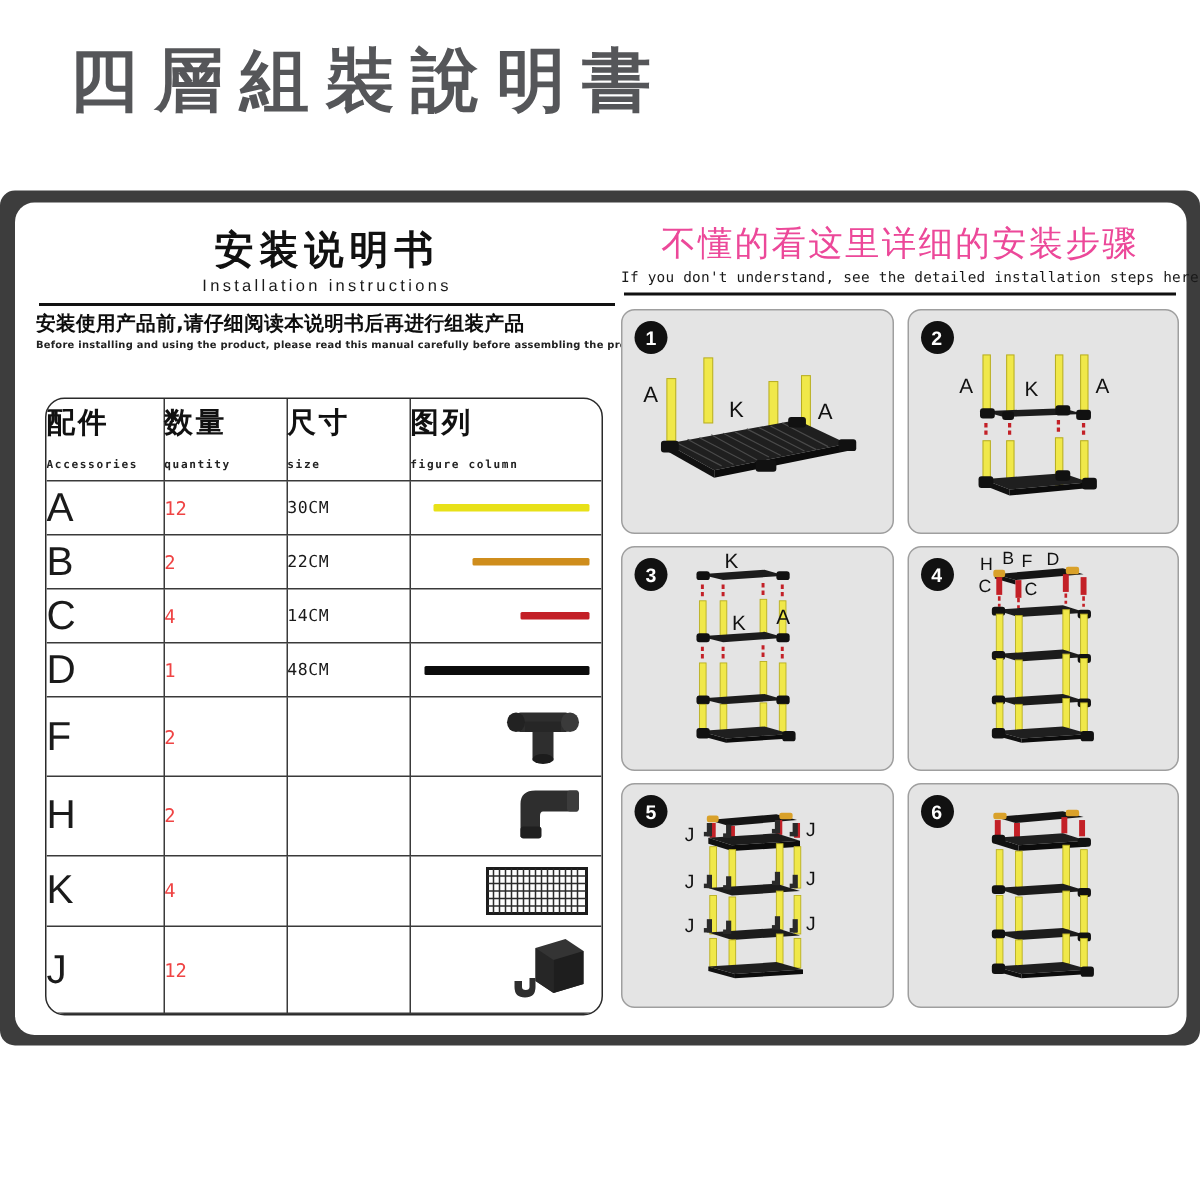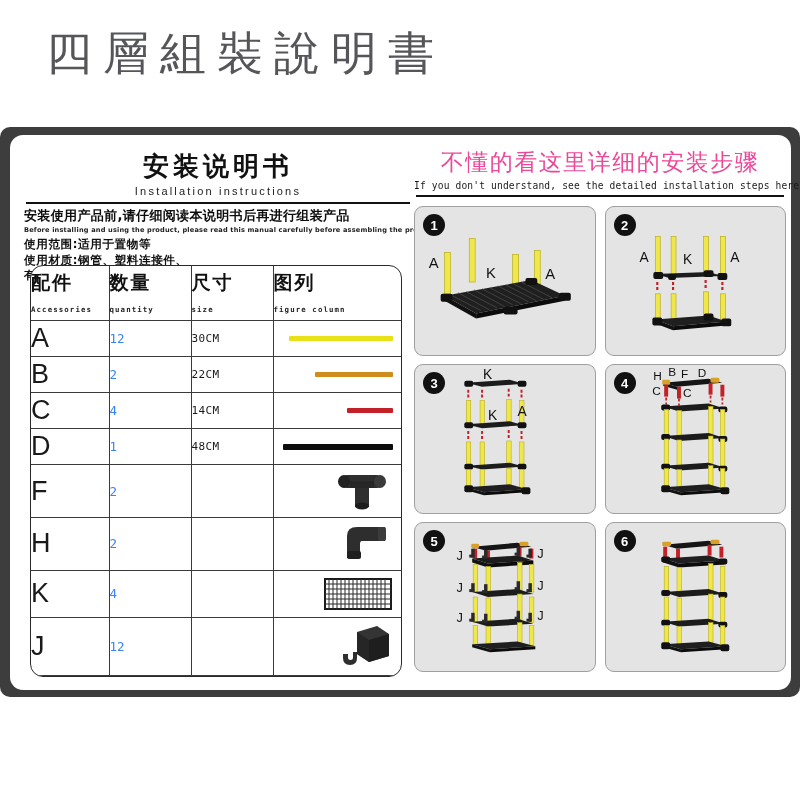--- a/index.html
+++ b/index.html
@@ -9,21 +9,21 @@
     font-family: "Liberation Sans", "DejaVu Sans", sans-serif;
     position: relative;
     overflow: hidden;
   }
 
   
   .page-title {
     position: absolute;
     left: 46px; top: 30px;
     font-size: 46px;
-    font-weight: normal;
+    font-weight: bold;
     letter-spacing: 11px;
     color: #555659;
     font-family: "DejaVu Sans", "Liberation Sans", sans-serif;
     line-height: 1;
     white-space: nowrap;
   }
 
   
   .sheet-frame {
     position: absolute;
@@ -162,21 +162,21 @@
   }
   .cell-letter {
     font-size: 27px;
     color: #1a1a1a;
     font-family: "Liberation Sans", sans-serif;
     font-weight: 400;
     line-height: 1;
   }
   .cell-qty {
     font-size: 12.5px;
-    color: #3b82f6;
+    color: #ef4444;
     font-family: "DejaVu Sans Mono", monospace;
   }
   .cell-size {
     font-size: 11px;
     color: #1a1a1a;
     font-family: "DejaVu Sans Mono", monospace;
     letter-spacing: 0.4px;
   }
 
   
@@ -258,25 +258,20 @@
   <div class="sheet-inner">
 
     <div class="left-panel">
       <div class="lp-title">安装说明书</div>
       <div class="lp-title-en">Installation instructions</div>
       <div class="lp-rule"></div>
       <div class="warn-cn">安装使用产品前,请仔细阅读本说明书后再进行组装产品</div>
       <div class="warn-en">Before installing and using the product, please read this manual carefully before assembling the product</div>
 
       <div class="spec-wrap">
-        <div class="spec-cn">
-          <div>使用范围:适用于置物等</div>
-          <div>使用材质:钢管、塑料连接件、</div>
-          <div>有毒害物质:无</div>
-        </div>
       </div>
 
       <div class="parts-table">
         <table class="pt">
           <colgroup>
             <col class="col-a">
               <col class="col-b">
               <col class="col-c">
               <col>
           </colgroup>

